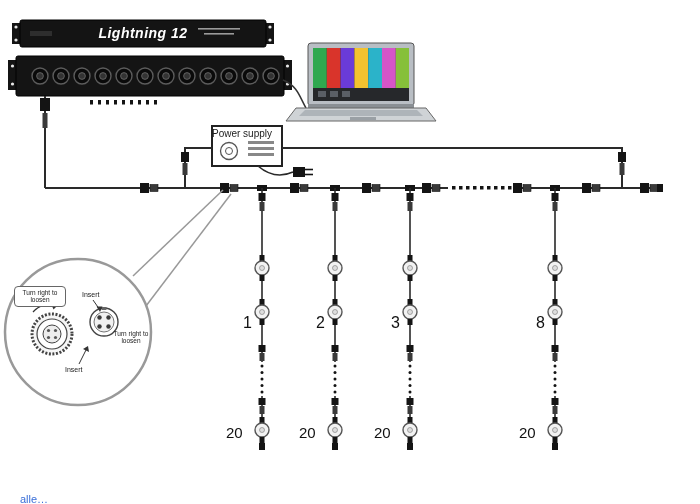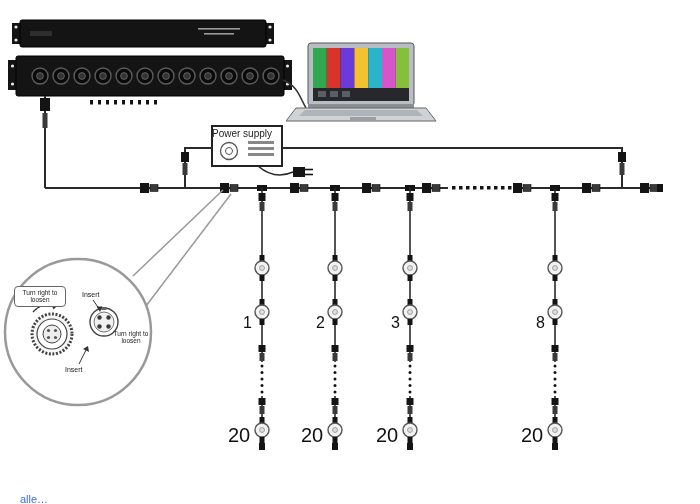--- a/index.html
+++ b/index.html
@@ -8,21 +8,21 @@
     overflow:hidden;font-family:"Liberation Sans",sans-serif;
   }
   #stage svg{position:absolute;left:0;top:0;}
   .txt{position:absolute;color:#1c1c1c;}
   .controller-label{
     left:60px;top:25px;width:166px;text-align:center;color:#ffffff;
     font-size:14px;font-style:italic;font-weight:600;letter-spacing:.5px;
   }
   .ps-label{left:212px;top:128px;width:70px;font-size:10px;color:#222;}
   .string-index{width:20px;text-align:right;font-size:16px;color:#111;}
-  .string-count{width:26px;text-align:center;font-size:20px;color:#111;}
+  .string-count{width:26px;text-align:left;font-size:15px;color:#111;}
   .bubble-label{font-size:6.5px;line-height:1.15;color:#222;}
   .bubble-box{
     border:1px solid #666;border-radius:4px;background:#fff;
     padding:2px 1px;text-align:center;
   }
   .watermark{
     left:172px;top:440px;font-size:46px;line-height:1;color:#c9c9c9;
     letter-spacing:2px;white-space:nowrap;opacity:.9;
   }
   .corner-note{
@@ -246,20 +246,21 @@
       <circle cx="108.5" cy="326.5" r="2.2" fill="#3a3a3a"></circle>
       <rect x="101.5" y="307" width="5" height="3" fill="#666"></rect>
     </g>
     <line x1="93" y1="300" x2="100" y2="310" stroke="#333" stroke-width="1"></line>
     <polygon points="100,312 96.5,306.5 102.5,306.5" fill="#333"></polygon>
     <line x1="79" y1="364" x2="87" y2="348" stroke="#333" stroke-width="1"></line>
     <polygon points="88,346 83,349 89,352" fill="#333"></polygon>
   </g>
 </svg>
 
+<div class="txt controller-label">Lightning 12</div>
 <div class="txt ps-label">Power supply</div>
 
 <div class="txt string-index" style="left:232px;top:314px;">1</div>
 <div class="txt string-index" style="left:305px;top:314px;">2</div>
 <div class="txt string-index" style="left:380px;top:314px;">3</div>
 <div class="txt string-index" style="left:525px;top:314px;">8</div>
 
 <div class="txt string-count" style="left:226px;top:424px;">20</div>
 <div class="txt string-count" style="left:299px;top:424px;">20</div>
 <div class="txt string-count" style="left:374px;top:424px;">20</div>

